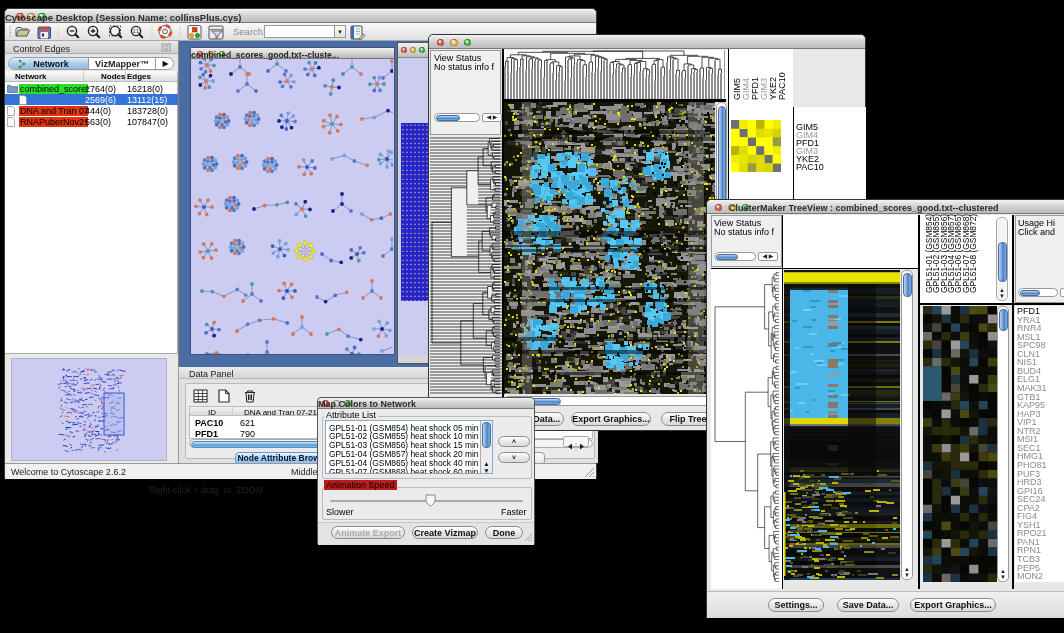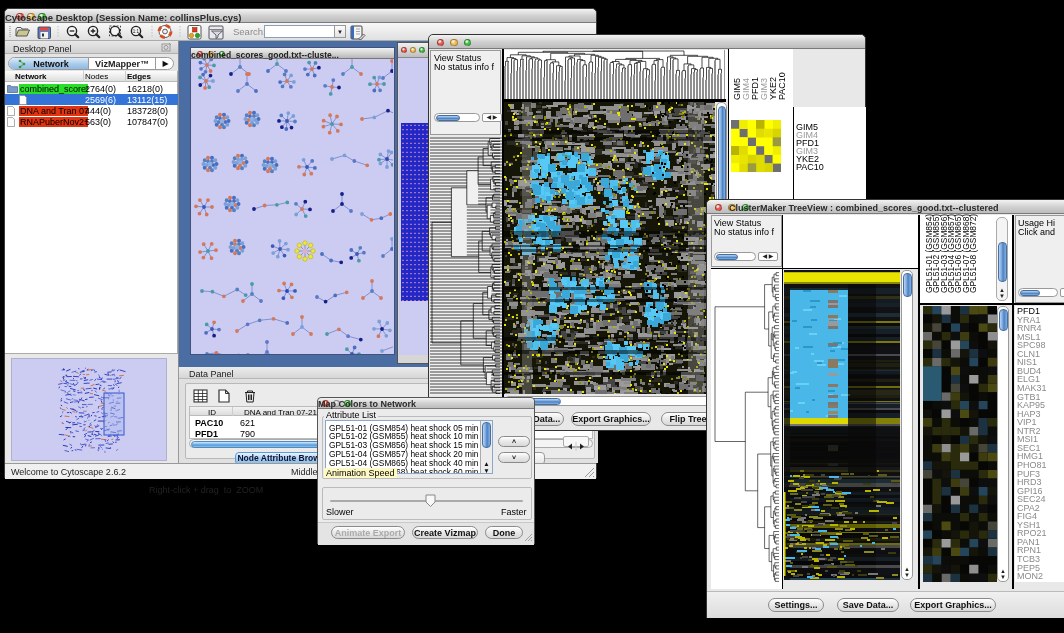--- a/index.html
+++ b/index.html
@@ -58,21 +58,21 @@
         <path d="M204.5 6.5h13" stroke="#555" stroke-width="0.7"></path>
         <path d="M206.5 8l4.5 4v3.5l2-1.5V12l4.5-4z" fill="#d8d8e0" stroke="#444" stroke-width="0.8"></path>
         <text x="228" y="11.5" font-size="9.5" font-family="Liberation Sans" fill="#8a8a8a">Search:</text>
       </svg><input class="abs" style="left: 259px; top: 2px; width: 71px; height: 13px; border: 1px solid rgb(138, 160, 184); background: rgb(255, 255, 255); outline: none;"><div class="abs" style="left:329px;top:2px;width:12px;height:13px;background:linear-gradient(#fdfdfd,#e2e2e2);border:1px solid #999;font-size:6px;text-align:center;line-height:12px;color:#222">▼</div><svg class="abs" style="left:345px;top:2px" width="16" height="15" viewBox="0 0 16 15">
         <rect x="1" y="1" width="11" height="13" rx="1" fill="#f4f4f4" stroke="#444"></rect>
         <rect x="1" y="1" width="3" height="13" fill="#3a6ab8"></rect>
         <path d="M6 4h4M6 6.5h4M6 9h4" stroke="#888" stroke-width="0.7"></path>
         <path d="M9 13.5l4.5-4.5 1.5 1.5-4.5 4.5z" fill="#d8d8d8" stroke="#333" stroke-width="0.7"></path>
       </svg></div>
     <div class="abs" style="left:0;top:32px;width:173px;height:13px;background:linear-gradient(#e8e8e8,#d0d0d0);border-bottom:1px solid #b0b0b0">
-      <span class="t9" style="position:absolute;left:8px;top:2.5px;color:#222">Desktop Panel</span>
+      <span class="t9" style="position:absolute;left:8px;top:2.5px;color:#222">Control Edges</span>
       <svg style="position:absolute;right:6px;top:1px" width="11" height="10" viewBox="0 0 11 10">
         <rect x="1" y="2" width="8" height="7" fill="none" stroke="#999"></rect>
         <circle cx="5" cy="5.5" r="2" fill="none" stroke="#999"></circle>
         <path d="M8 1l2 2" stroke="#999"></path>
       </svg>
     </div>
     <div class="abs" style="left:0;top:45px;width:173px;height:17px;background:#e4e4e4">
       <div class="abs" style="left:3px;top:2.5px;width:166px;height:13px;border:1px solid #9a9a9a;border-radius:7px;background:#fff;overflow:hidden">
         <div class="abs" style="left:0;top:0;width:80px;height:100%;background:linear-gradient(#dcebfa,#a8cbea 55%,#91b9e2);border-right:1px solid #9a9a9a;text-align:center;font:bold 9px &quot;Liberation Sans&quot;,sans-serif;line-height:12px;color:#111">&nbsp;&nbsp;Network</div>
         <svg class="abs" style="left:8px;top:1.5px" width="10" height="10" viewBox="0 0 10 10">
@@ -81,21 +81,21 @@
           <circle cx="7" cy="5" r="1.3" fill="#2a9a2a"></circle>
           <path d="M3 2L7 5L3 8" stroke="#2a9a2a" stroke-width="0.8" fill="none"></path>
         </svg>
         <div class="abs" style="left:80px;top:0;width:66px;height:100%;text-align:center;font:bold 9px &quot;Liberation Sans&quot;,sans-serif;line-height:12px;color:#222">VizMapper™</div>
         <div class="abs" style="left:146px;top:0;width:20px;height:100%;border-left:1px solid #9a9a9a;text-align:center;font-size:8px;line-height:12px;color:#111">▶</div>
       </div>
     </div>
     <div class="abs" style="left:0;top:62px;width:173px;height:282px;background:#fff;border-right:1px solid #aaa">
       <div class="abs" style="left:0;top:0;width:100%;height:11px;background:linear-gradient(#fdfdfd,#dedede);border-bottom:1px solid #bbb">
         <span class="t8" style="position:absolute;left:10px;top:1px;font-weight:bold">Network</span>
-        <span class="t8" style="position:absolute;left:80px;top:1px;font-weight:normal">Nodes</span>
+        <span class="t8" style="position:absolute;left:96px;top:1px;font-weight:bold">Nodes</span>
         <span class="t8" style="position:absolute;left:122px;top:1px;font-weight:bold">Edges</span>
         <span class="abs" style="left:78px;top:0;width:1px;height:11px;background:#ccc"></span>
         <span class="abs" style="left:120px;top:0;width:1px;height:11px;background:#ccc"></span>
       </div>
       <div class="abs" style="left:0;top:12px;width:173px;height:11px">
         <svg class="abs" style="left:2px;top:1px" width="11" height="9" viewBox="0 0 11 9">
           <path d="M0.5 1.5h3l1 1.2h6v5.8h-10z" fill="#7a9ac8" stroke="#44608a" stroke-width="0.7"></path>
         </svg>
         <span class="t9" style="position:absolute;left:14px;top:0.5px;background:#28e028;padding:0 1px;width:69px;overflow:hidden;white-space:nowrap;display:inline-block;height:10px">combined_scores_g</span>
         <span class="t9" style="position:absolute;left:80px;top:0.5px">2764(0)</span>
@@ -492,21 +492,21 @@
       <span style="position:absolute;left:3px;top:28.2px;font:8.4px &quot;Liberation Sans&quot;,sans-serif;color:#000;white-space:nowrap">GPL51-04 (GSM857) heat shock 20 min</span>
       <span style="position:absolute;left:3px;top:37.1px;font:8.4px &quot;Liberation Sans&quot;,sans-serif;color:#000;white-space:nowrap">GPL51-04 (GSM865) heat shock 40 min</span>
       <span style="position:absolute;left:3px;top:46.0px;font:8.4px &quot;Liberation Sans&quot;,sans-serif;color:#000;white-space:nowrap">GPL51-07 (GSM868) heat shock 60 min</span>
       <div class="abs" style="right:0;top:0;width:12px;height:53px;background:#ececec;border-left:1px solid #aaa">
         <div class="abs" style="left:1px;top:1px;width:9px;height:26px;border-radius:4px;background:linear-gradient(90deg,#b8d4f2,#6f9fd8 45%,#4a7fc0 55%,#7fb0e8);border:0.5px solid #4a6f9f"></div>
         <div class="abs" style="left:0;bottom:0px;width:11px;font:6.5px &quot;Liberation Sans&quot;,sans-serif;text-align:center;color:#111">▲<br>▼</div>
       </div>
     </div>
     <div class="btn" style="left:180px;top:38px;width:32px;height:11px;line-height:10px;border-radius:6px;font-size:7px">˄</div>
     <div class="btn" style="left:180px;top:54px;width:32px;height:11px;line-height:10px;border-radius:6px;font-size:7px">˅</div>
-    <span class="t9" style="position:absolute;left:6px;top:70px;background:#fef9c3;padding:0 2px;z-index:2">Animation Speed</span>
+    <span class="t9" style="position:absolute;left:6px;top:82px;background:#b91c1c;padding:0 2px;z-index:2">Animation Speed</span>
     <div class="abs" style="left:4px;top:89px;width:210px;height:33px;border:1px solid #bbb;border-radius:2px"></div>
     <div class="abs" style="left:12px;top:102px;width:193px;height:2px;background:#aaa;border-radius:1px"></div>
     <svg class="abs" style="left:107px;top:96px" width="11" height="13" viewBox="0 0 11 13">
       <path d="M1 1h9v7l-4.5 4.5L1 8z" fill="#f8f8f8" stroke="#888"></path>
     </svg>
     <span class="t9" style="position:absolute;left:8px;top:109px">Slower</span>
     <span class="t9" style="position:absolute;left:183px;top:109px">Faster</span>
     <div class="abs" style="left:0;top:124px;width:100%;height:23px;background:#e4e4e4;border-top:1px solid #c8c8c8"></div>
     <div class="btn" style="left:13px;top:128px;width:74px;height:13px;line-height:12px;color:#aaa">Animate Export</div>
     <div class="btn" style="left:94px;top:128px;width:66px;height:13px;line-height:12px">Create Vizmap</div>

